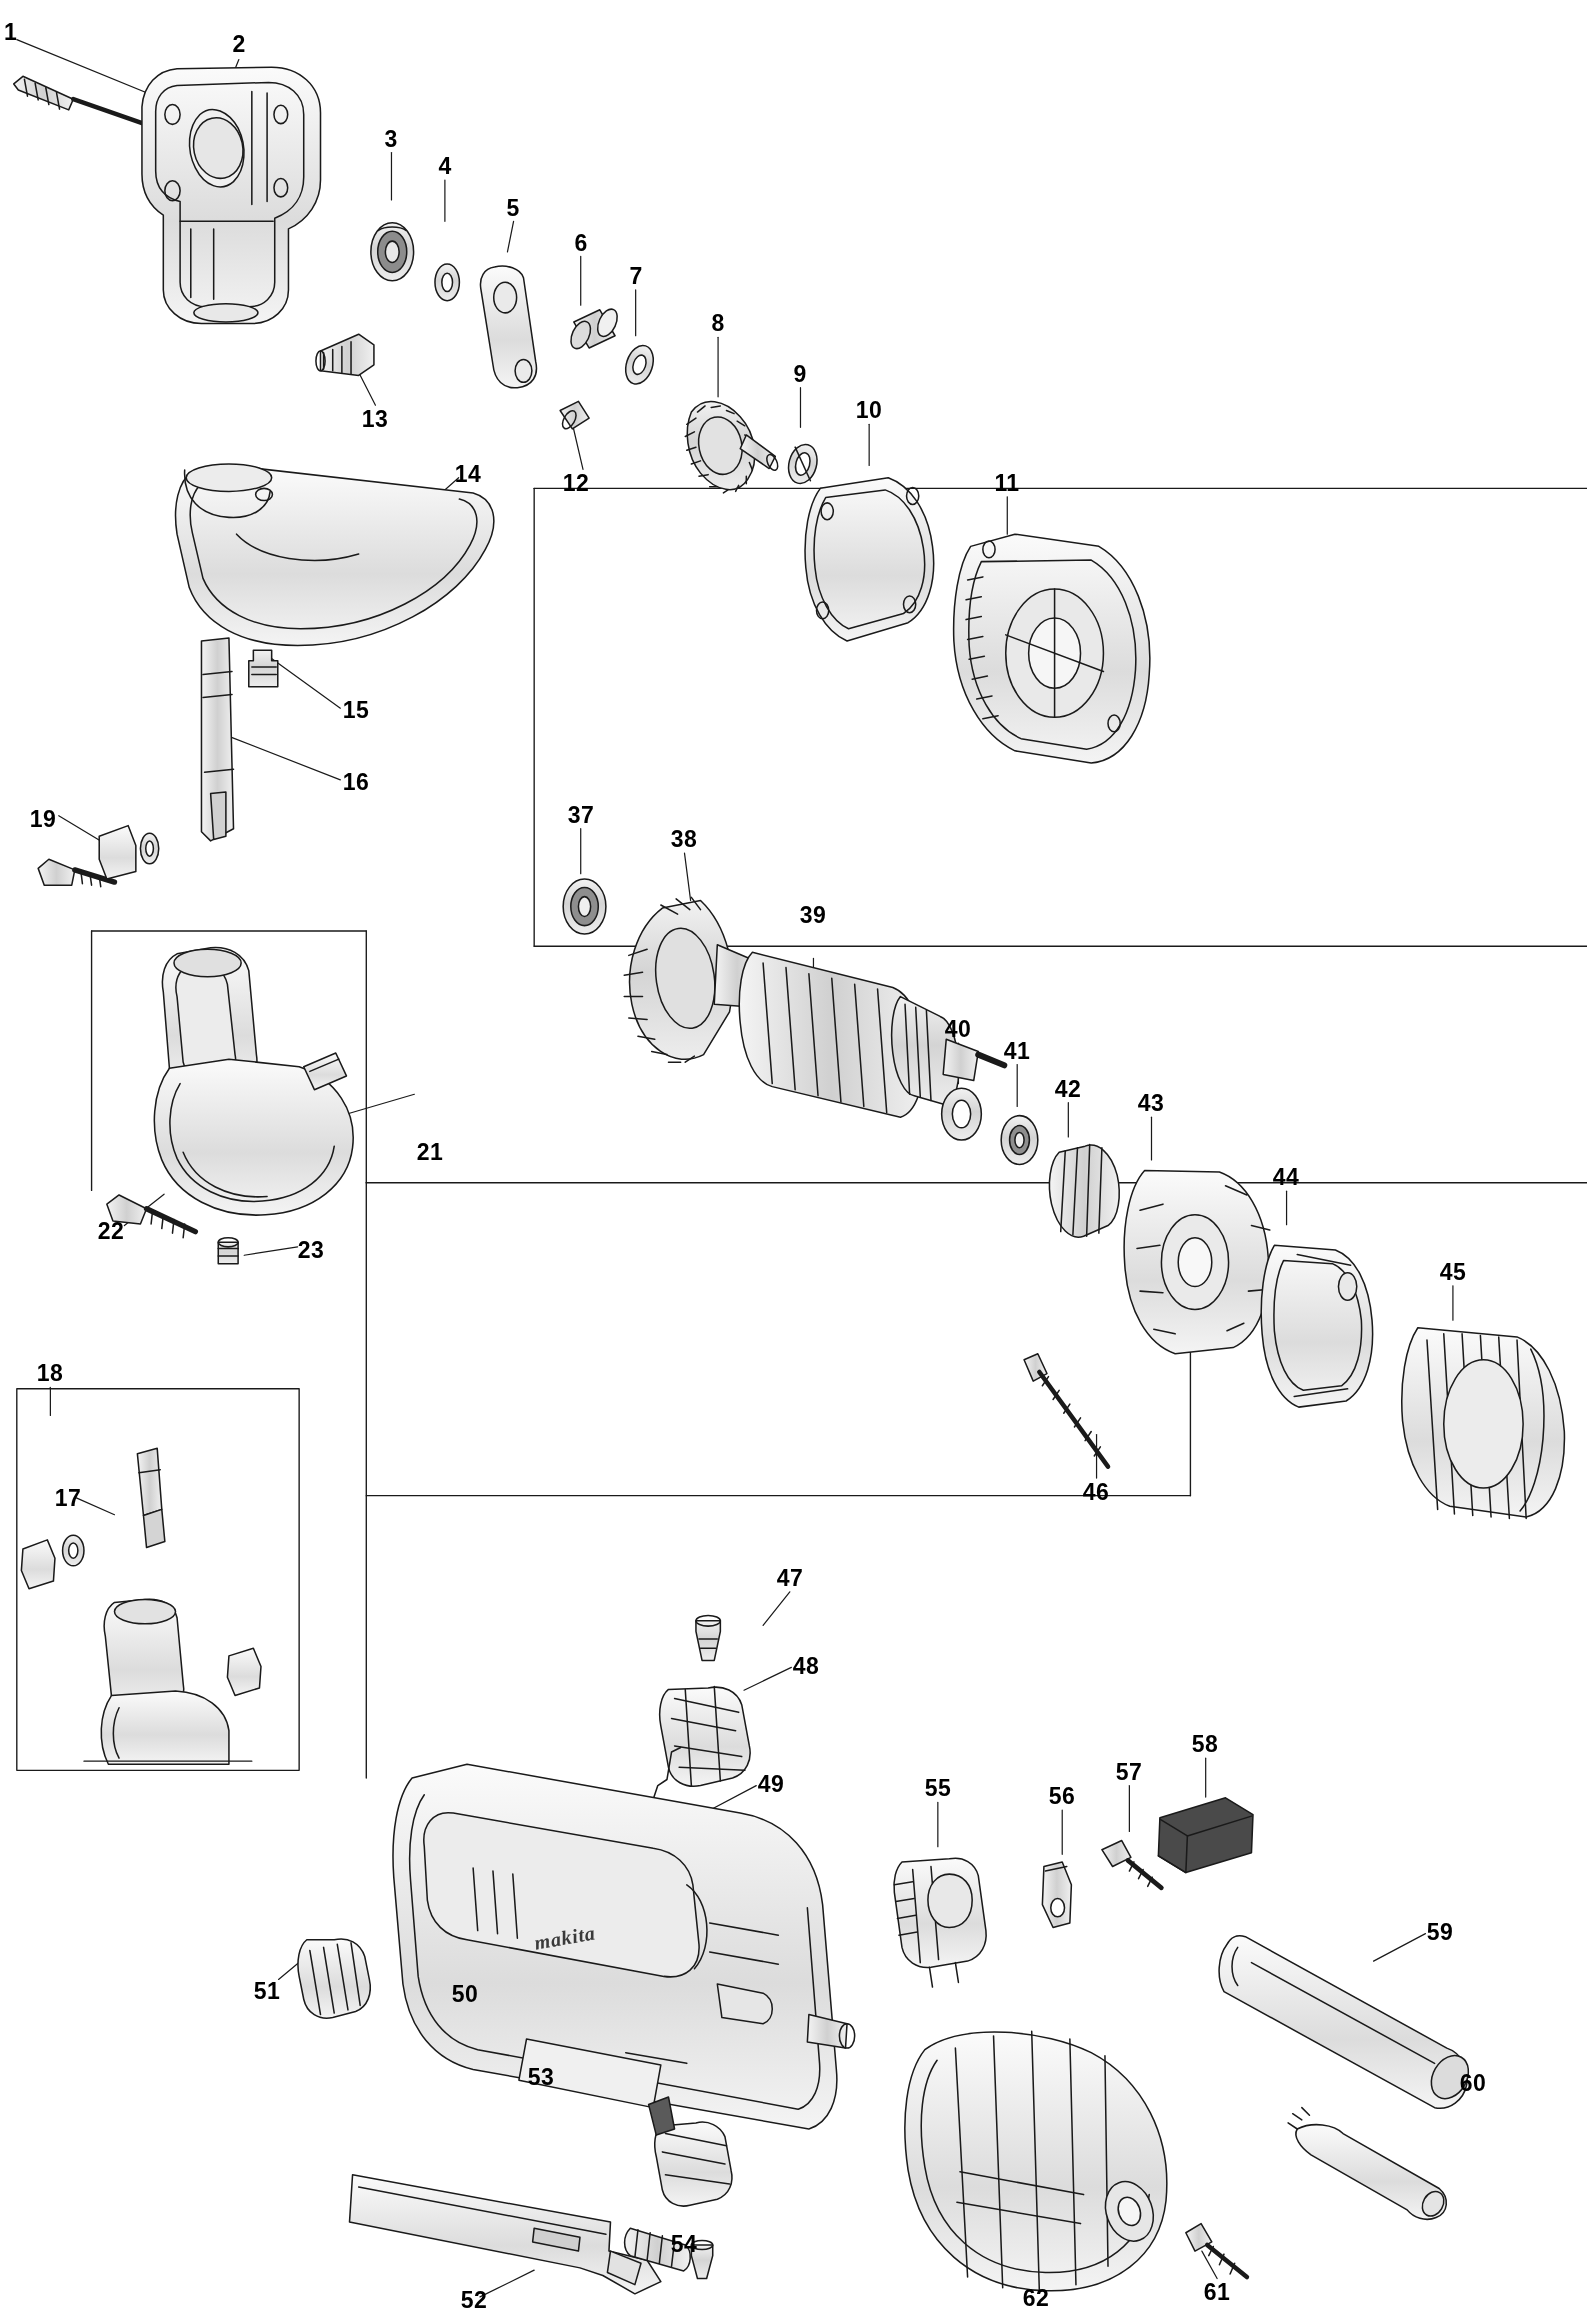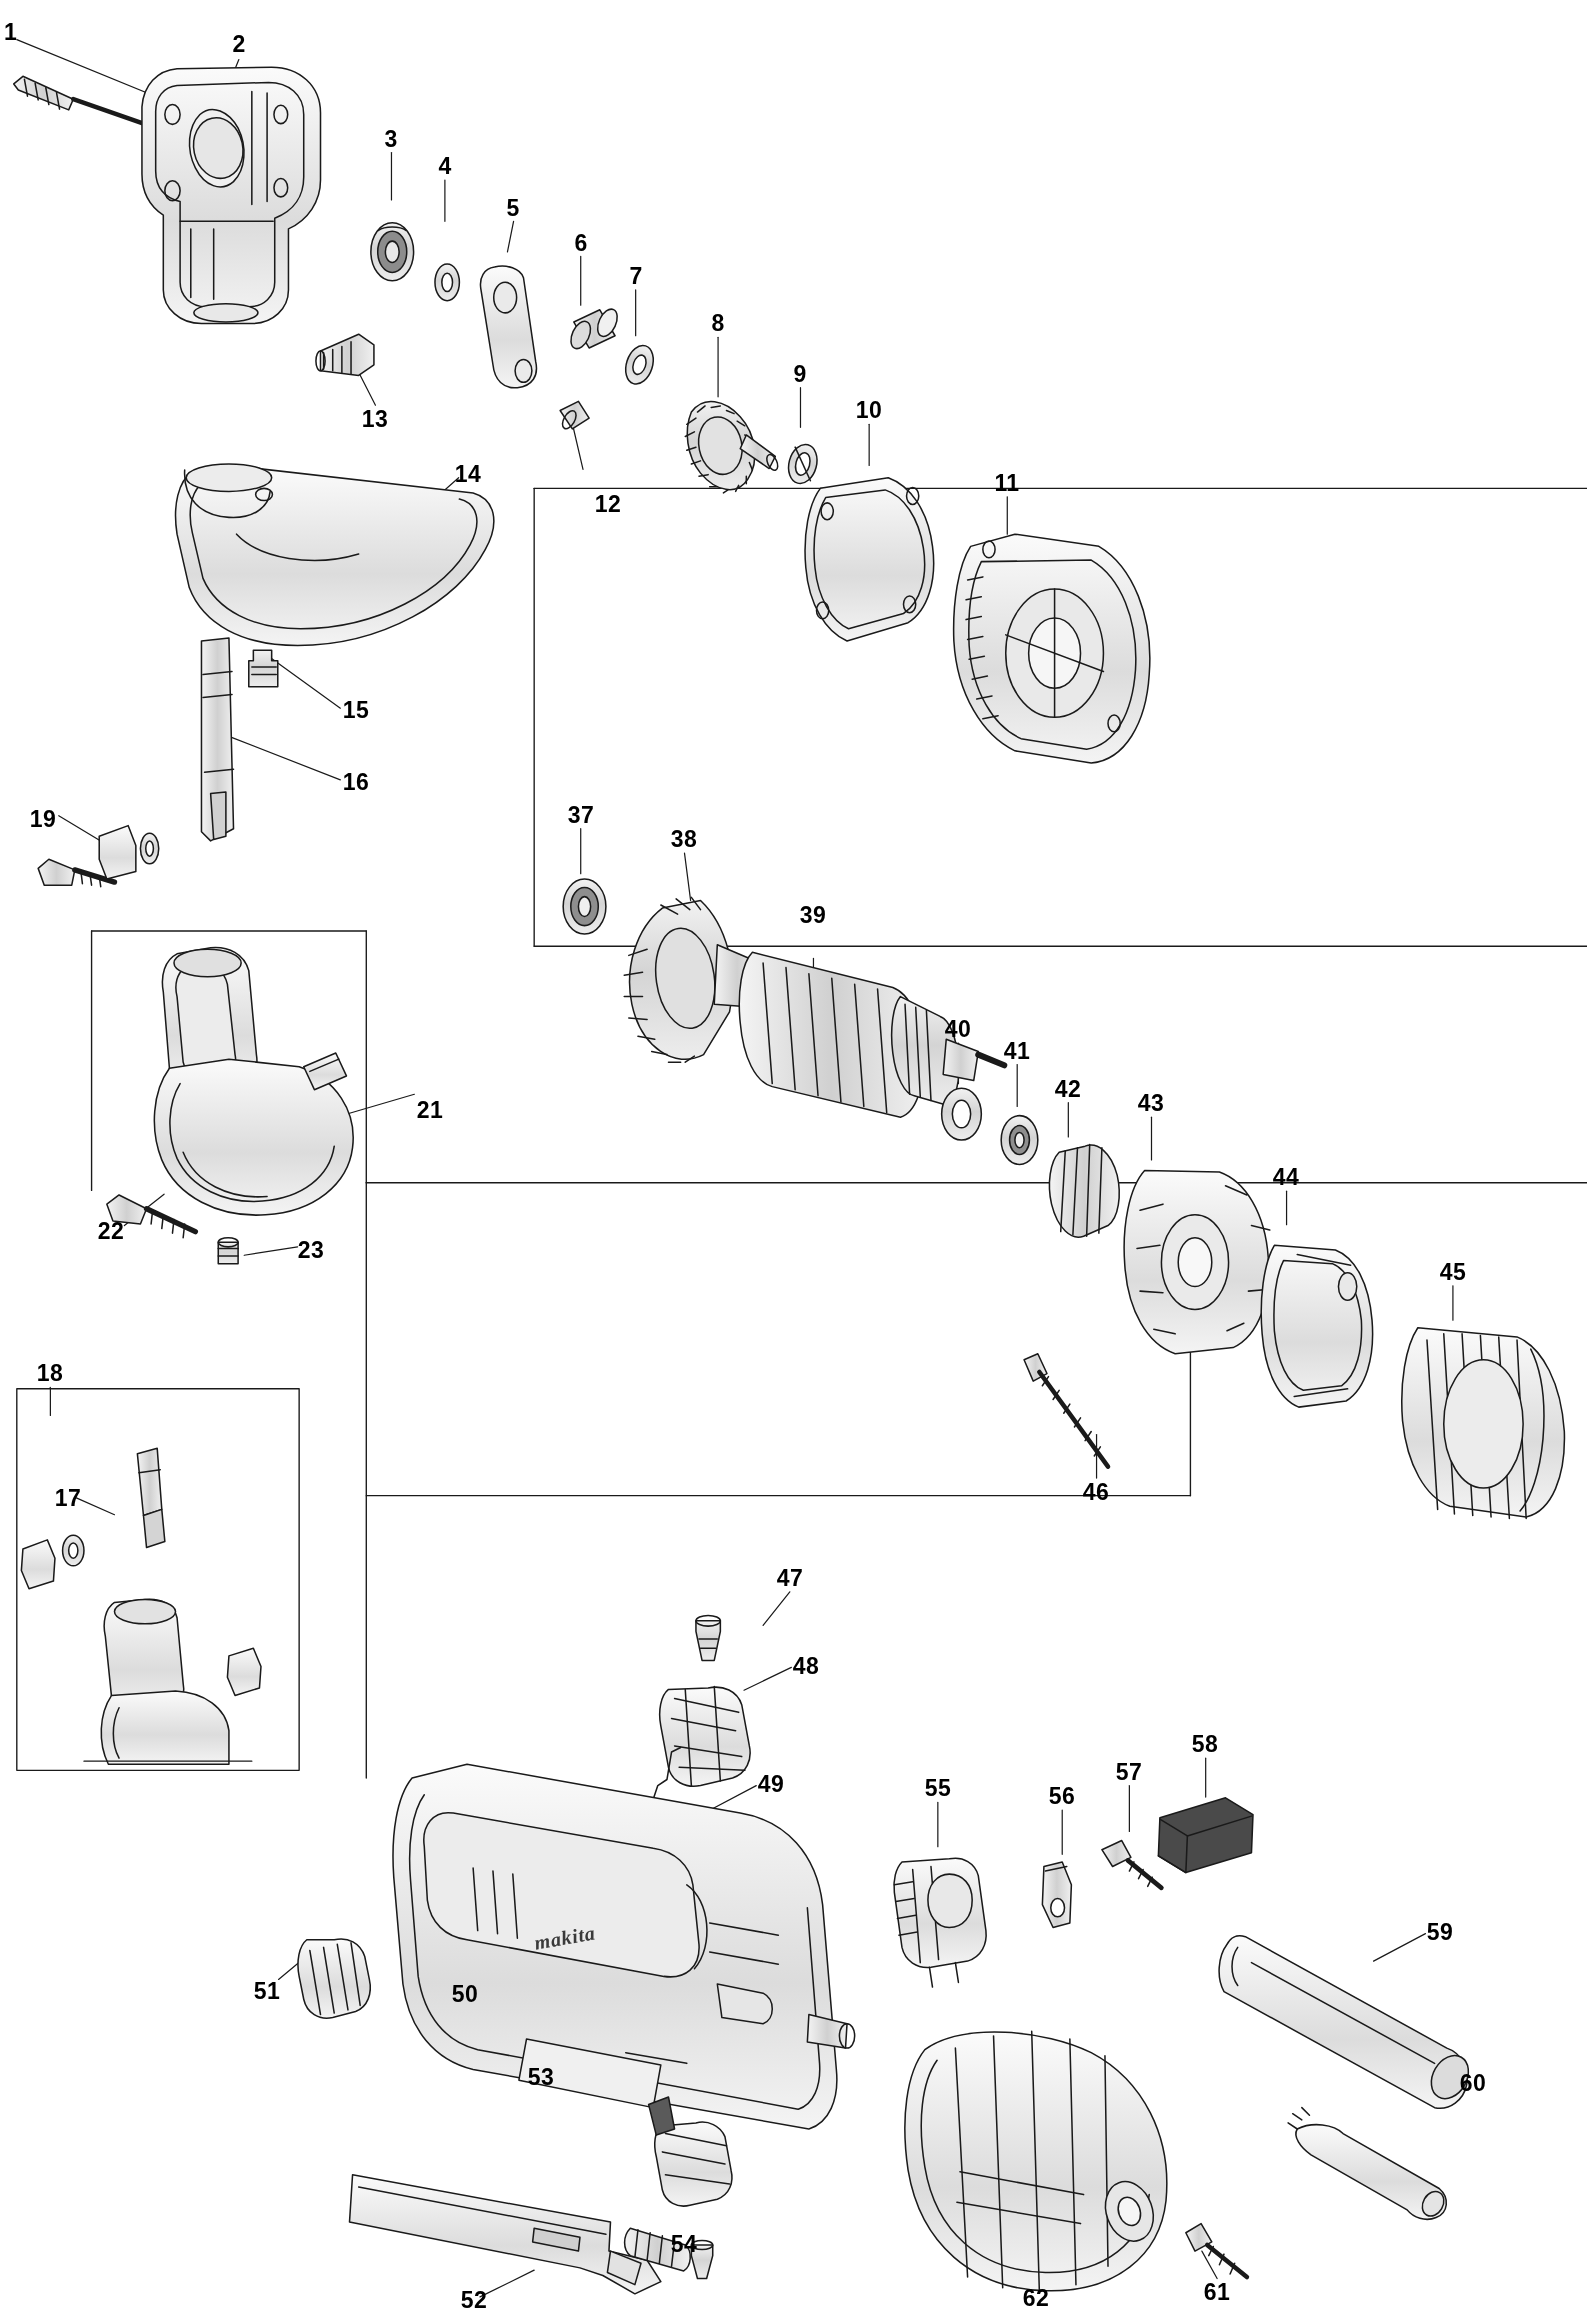--- a/index.html
+++ b/index.html
@@ -552,29 +552,29 @@
   <div class="callout" style="left:239px;  top:44px;">2</div>
   <div class="callout" style="left:391px;  top:139px;">3</div>
   <div class="callout" style="left:445px;  top:166px;">4</div>
   <div class="callout" style="left:513px;  top:208px;">5</div>
   <div class="callout" style="left:581px;  top:243px;">6</div>
   <div class="callout" style="left:636px;  top:276px;">7</div>
   <div class="callout" style="left:718px;  top:323px;">8</div>
   <div class="callout" style="left:800px; top:374px;">9</div>
   <div class="callout" style="left:869px; top:410px;">10</div>
   <div class="callout" style="left:1007px; top:483px;">11</div>
-  <div class="callout" style="left:608px;  top:483px;margin-top:21px;">12</div>
+  <div class="callout" style="left:576px;  top:483px;">12</div>
   <div class="callout" style="left:375px;  top:419px;">13</div>
   <div class="callout" style="left:468px;  top:474px;">14</div>
   <div class="callout" style="left:356px;  top:710px;">15</div>
   <div class="callout" style="left:356px;  top:782px;">16</div>
   <div class="callout" style="left:68px;   top:1498px;">17</div>
   <div class="callout" style="left:50px;   top:1373px;">18</div>
   <div class="callout" style="left:43px;   top:819px;">19</div>
-  <div class="callout" style="left:430px;  top:1110px;">21</div>
+  <div class="callout" style="left:430px;  top:1152px;">21</div>
   <div class="callout" style="left:111px;  top:1231px;">22</div>
   <div class="callout" style="left:311px;  top:1250px;">23</div>
   <div class="callout" style="left:581px;  top:815px;">37</div>
   <div class="callout" style="left:684px;  top:839px;">38</div>
   <div class="callout" style="left:813px; top:915px;">39</div>
   <div class="callout" style="left:958px; top:1029px;">40</div>
   <div class="callout" style="left:1017px; top:1051px;">41</div>
   <div class="callout" style="left:1068px; top:1089px;">42</div>
   <div class="callout" style="left:1151px; top:1103px;">43</div>
   <div class="callout" style="left:1286px; top:1177px;">44</div>

